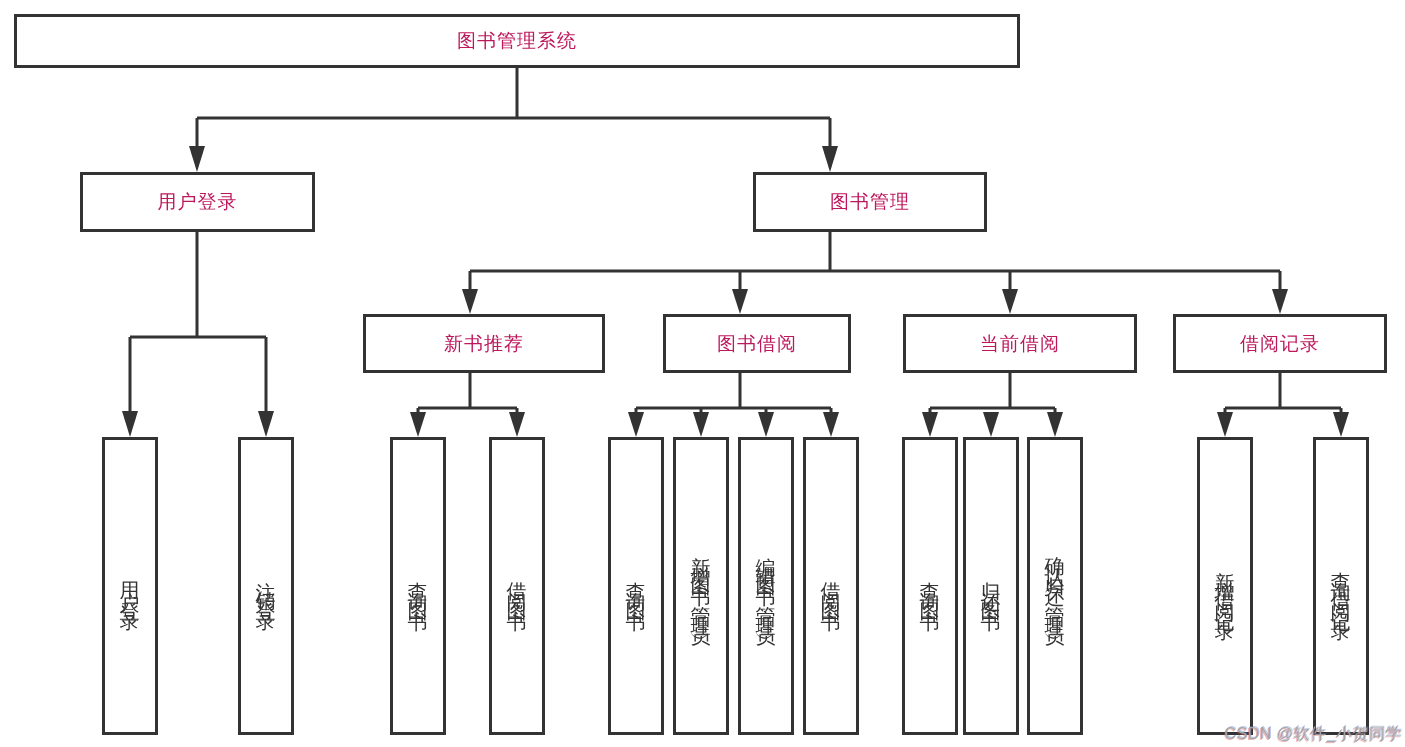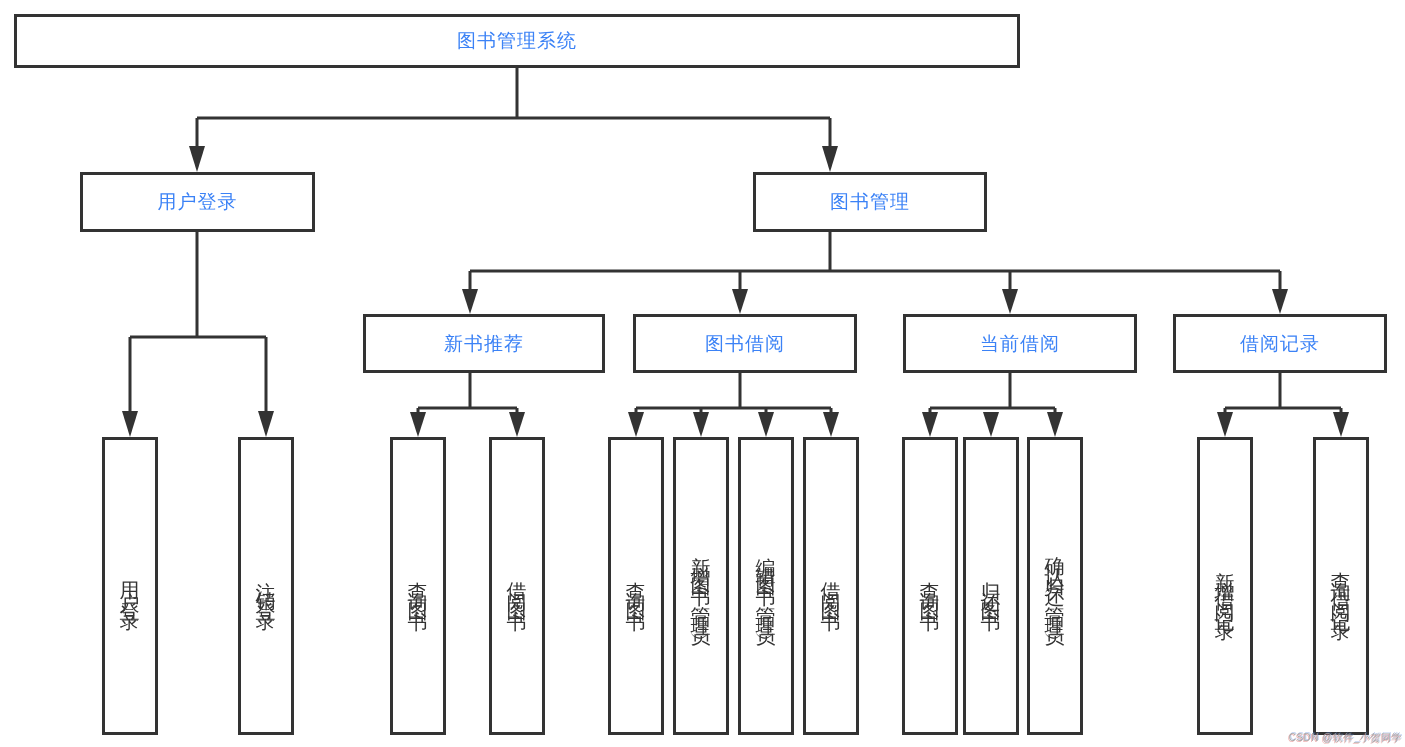--- a/index.html
+++ b/index.html
@@ -4,34 +4,34 @@
 <style>
   html,body{margin:0;padding:0;background:#ffffff;}
   .stage{
     position:relative;width:1405px;height:747px;background:#ffffff;
     font-family:"Liberation Sans",sans-serif;color:#333333;overflow:hidden;
   }
   svg.connectors{position:absolute;left:0;top:0;width:1405px;height:747px;}
   .hbox{
     position:absolute;box-sizing:border-box;border:3px solid #333333;background:#ffffff;
     display:flex;align-items:center;justify-content:center;
-    font-size:19px;letter-spacing:1px;color:#3b82f6;
+    font-size:19px;letter-spacing:1px;color:#be185d;
   }
   .vbox{
     position:absolute;top:437px;width:56px;height:298px;box-sizing:border-box;
     border:3px solid #333333;background:#ffffff;
     display:flex;align-items:center;justify-content:center;color:#333333;
   }
   .vbox span{
     writing-mode:vertical-rl;text-orientation:mixed;
     font-size:20px;letter-spacing:10px;line-height:1;white-space:nowrap;
   }
   .watermark{
     position:absolute;right:3px;bottom:2px;z-index:5;
-    font-size:10px;letter-spacing:.5px;color:#a6a6a6;
+    font-size:16px;letter-spacing:.5px;color:#a6a6a6;
     text-shadow:-1px 1px 0 rgba(220,90,90,.45),1px -1px 0 rgba(90,130,220,.40);
   }
 </style>
 </head>
 <body>
 
 <div class="stage">
 
   <svg class="connectors" viewBox="0 0 1405 747" xmlns="http://www.w3.org/2000/svg">
 
@@ -104,21 +104,21 @@
   <div class="hbox" style="left:80px;top:172px;width:235px;height:60px">
     <span>用户登录</span>
   </div>
   <div class="hbox" style="left:753px;top:172px;width:234px;height:60px">
     <span>图书管理</span>
   </div>
 
   <div class="hbox" style="left:363px;top:314px;width:242px;height:59px">
     <span>新书推荐</span>
   </div>
-  <div class="hbox" style="left:633px;top:314px;width:224px;height:59px">
+  <div class="hbox" style="left:663px;top:314px;width:188px;height:59px">
     <span>图书借阅</span>
   </div>
   <div class="hbox" style="left:903px;top:314px;width:234px;height:59px">
     <span>当前借阅</span>
   </div>
   <div class="hbox" style="left:1173px;top:314px;width:214px;height:59px">
     <span>借阅记录</span>
   </div>
 
   <div class="vbox" style="left:102px">

